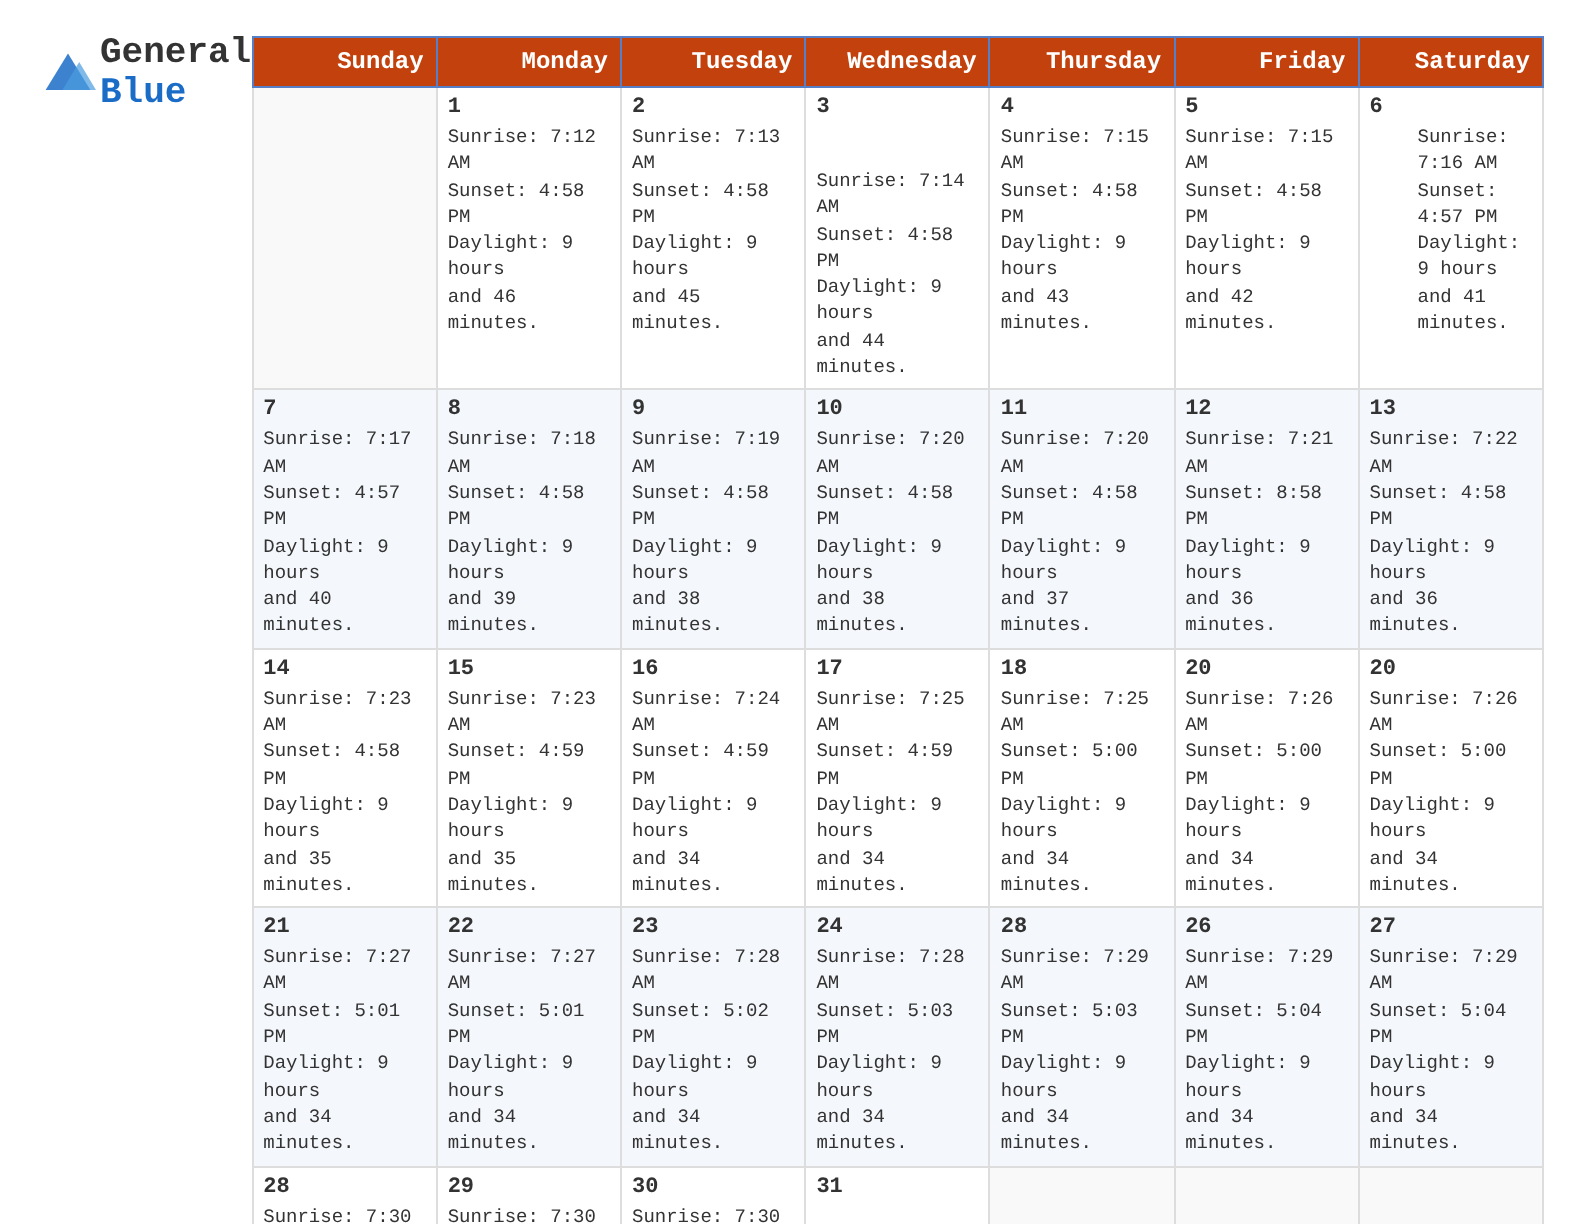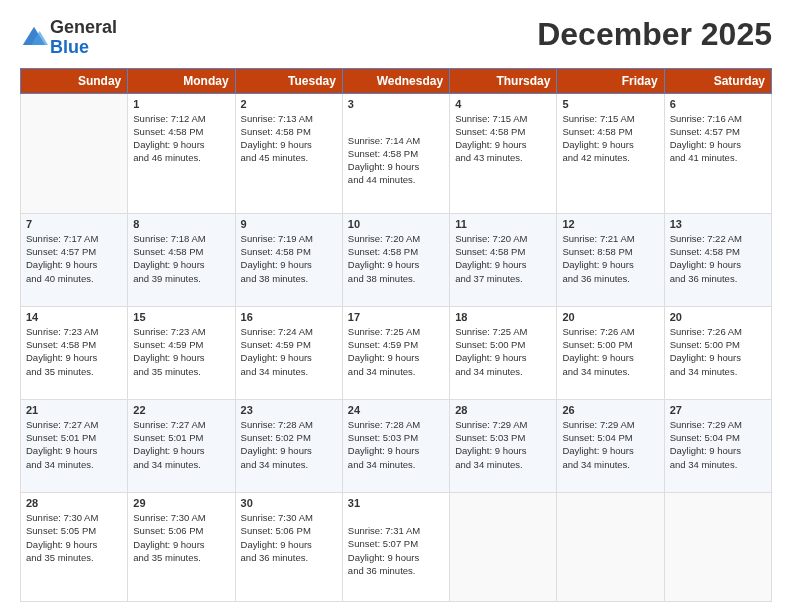--- a/index.html
+++ b/index.html
@@ -8,21 +8,21 @@
       height: 612px;
       font-family: Arial, sans-serif;
       background: #fff;
       overflow: hidden;
     }
     .page {
       width: 792px;
       height: 612px;
       padding: 18px 20px 10px 20px;
       display: flex;
-      flex-direction: column;
+      font-family: Liberation Mono, monospace;
     }
     .header {
       display: flex;
       justify-content: space-between;
       align-items: flex-start;
       margin-bottom: 10px;
     }
     .logo {
       display: flex;
       align-items: center;
@@ -102,21 +102,20 @@
       <svg class="logo-icon" viewBox="0 0 40 40" xmlns="http://www.w3.org/2000/svg">
         <polygon points="20,4 36,30 4,30" fill="#1a6cc7" opacity="0.85"></polygon>
         <polygon points="28,10 40,30 16,30" fill="#4a9de0" opacity="0.7"></polygon>
       </svg>
       <div class="logo-text">
         <div class="logo-general">General</div>
         <div class="logo-blue">Blue</div>
       </div>
     </div>
     <div class="title-block">
-      <div class="month-title">December 2025</div>
     </div>
   </div>
 
   <table class="calendar-table">
     <thead>
       <tr>
       <th>Sunday</th>
           <th>Monday</th>
           <th>Tuesday</th>
           <th>Wednesday</th>
@@ -158,21 +157,21 @@
           </td>
           <td>
             <span class="day-num">5</span>
             <div class="day-info" style="white-space: pre-line;">Sunrise: 7:15 AM
 Sunset: 4:58 PM
 Daylight: 9 hours
 and 42 minutes.</div>
           </td>
           <td>
             <span class="day-num">6</span>
-            <div class="day-info" style="white-space: pre-line;">Sunrise: 7:16 AM
+            <div class="day-info" style="white-space: pre-line; margin-left: 24px;">Sunrise: 7:16 AM
 Sunset: 4:57 PM
 Daylight: 9 hours
 and 41 minutes.</div>
           </td>
         </tr>
         <tr>
           <td>
             <span class="day-num">7</span>
             <div class="day-info" style="white-space: pre-line;">Sunrise: 7:17 AM
 Sunset: 4:57 PM

